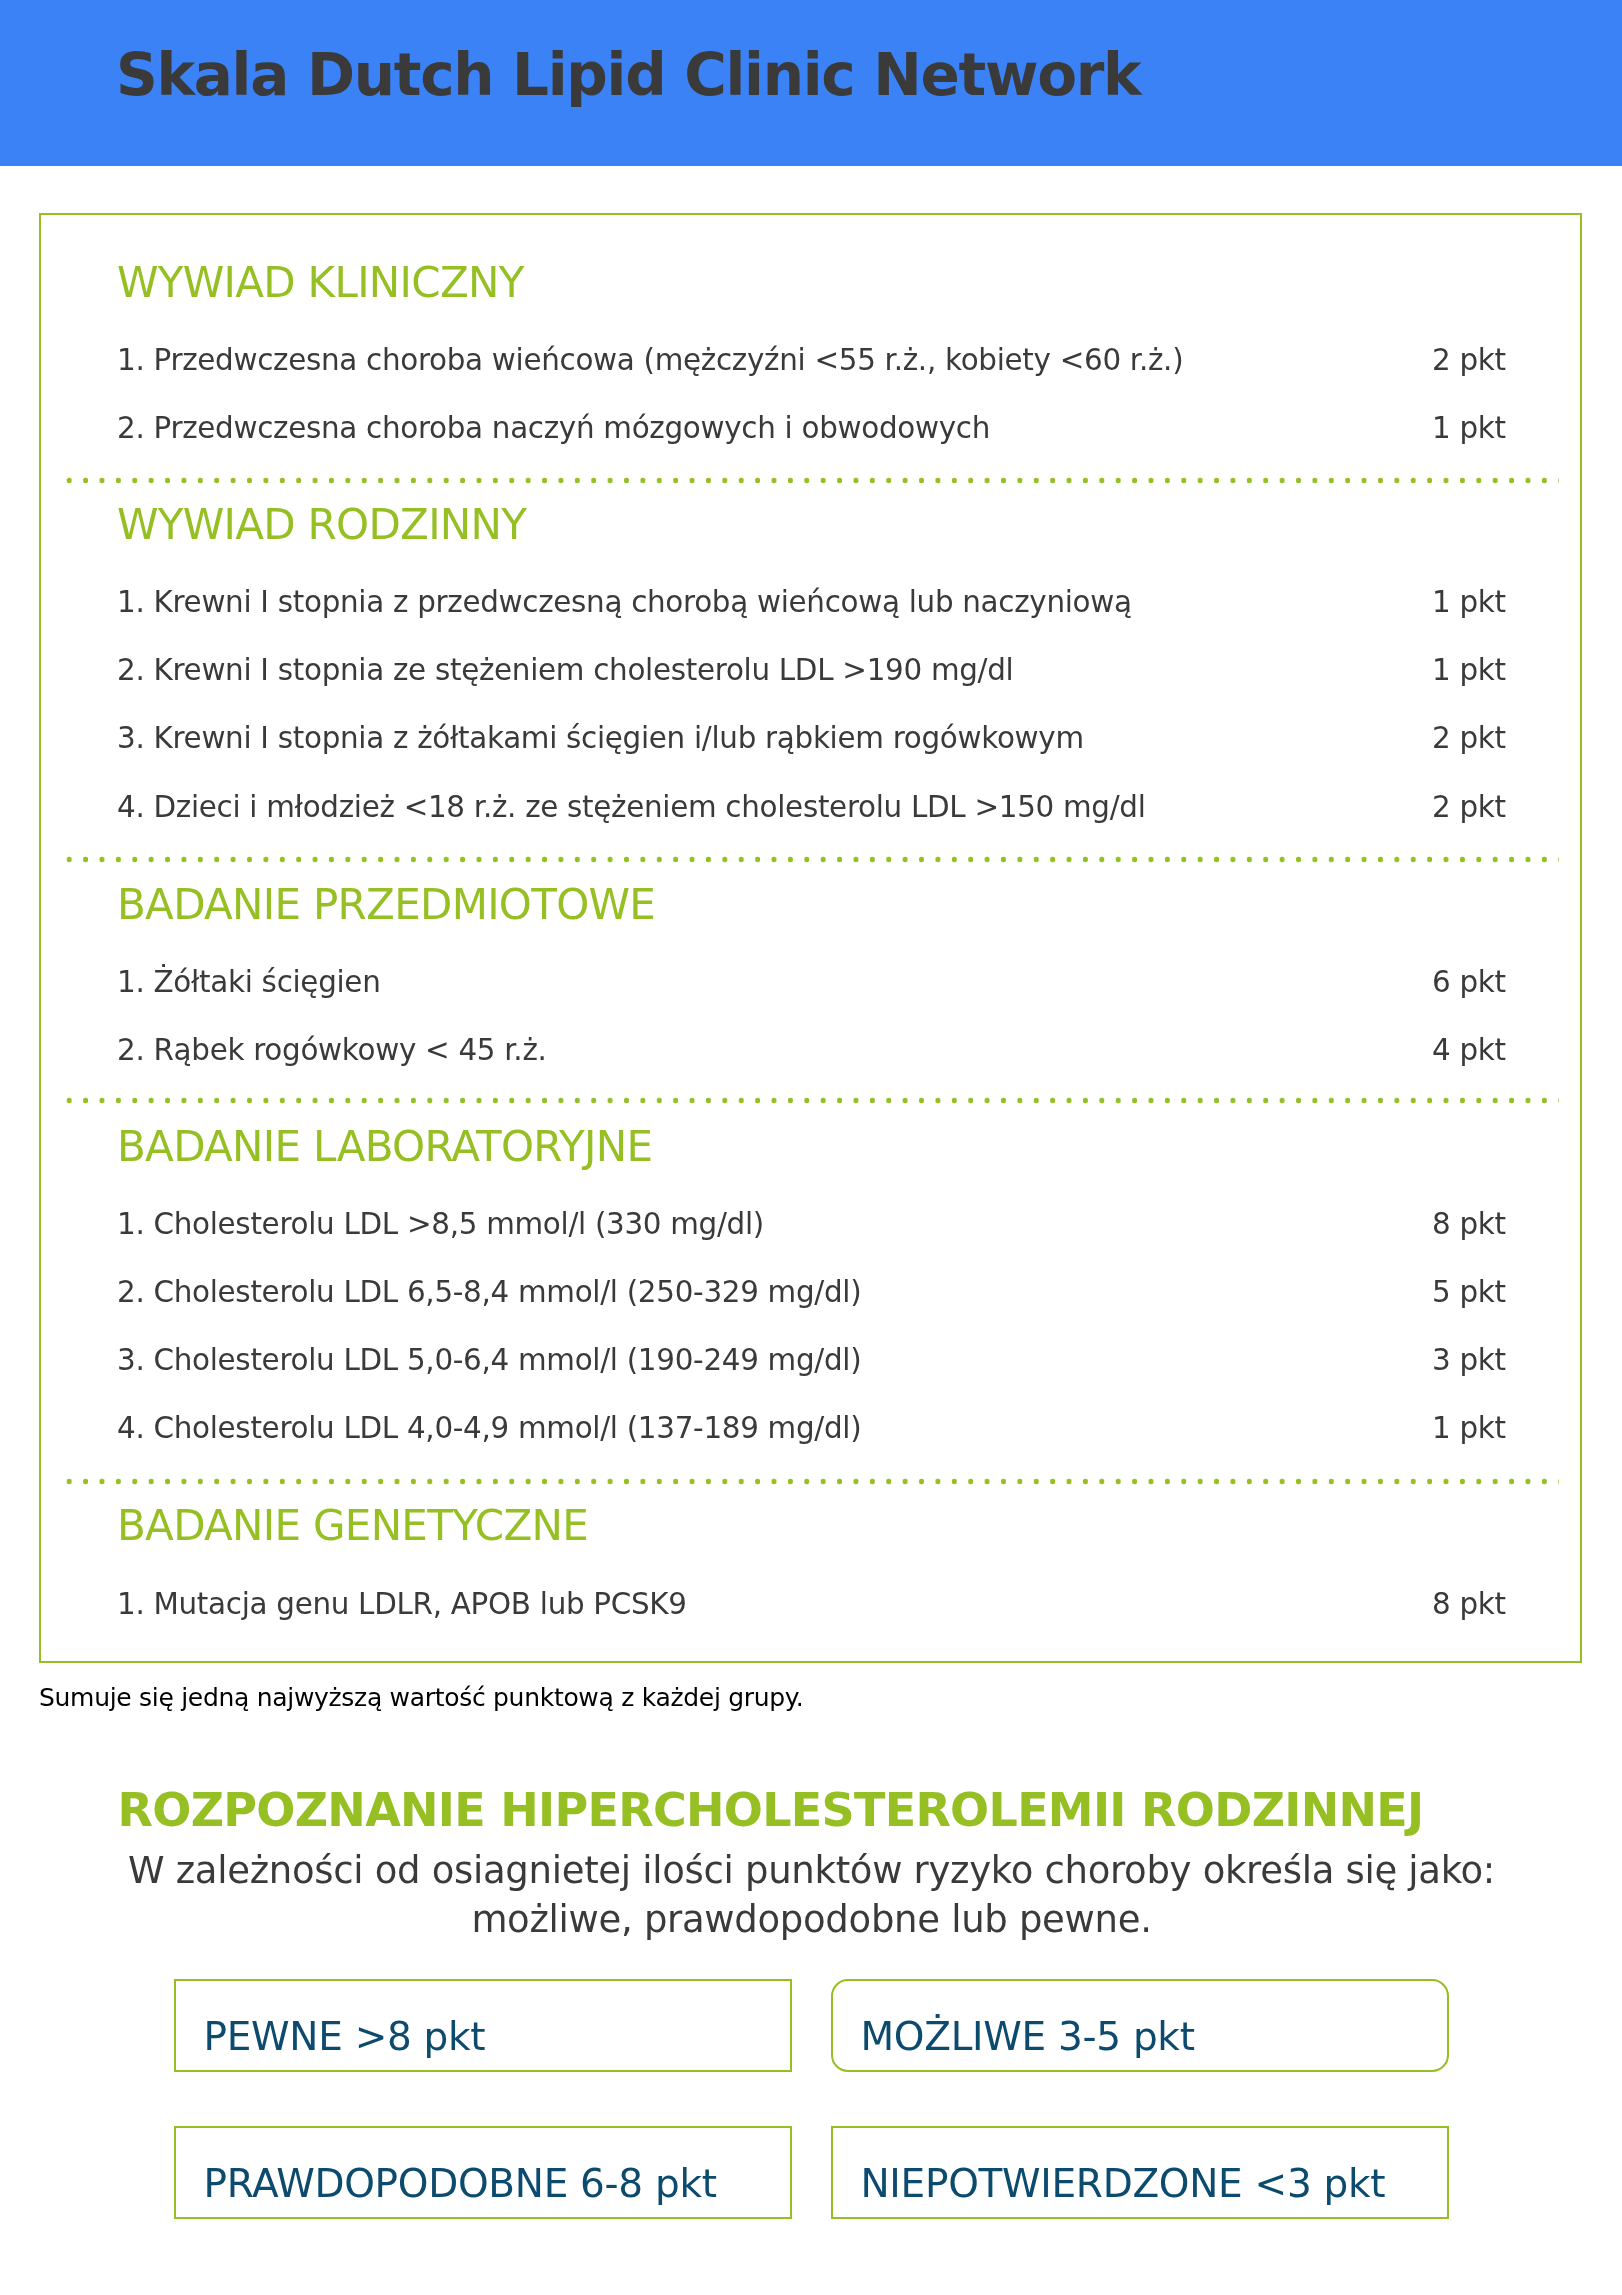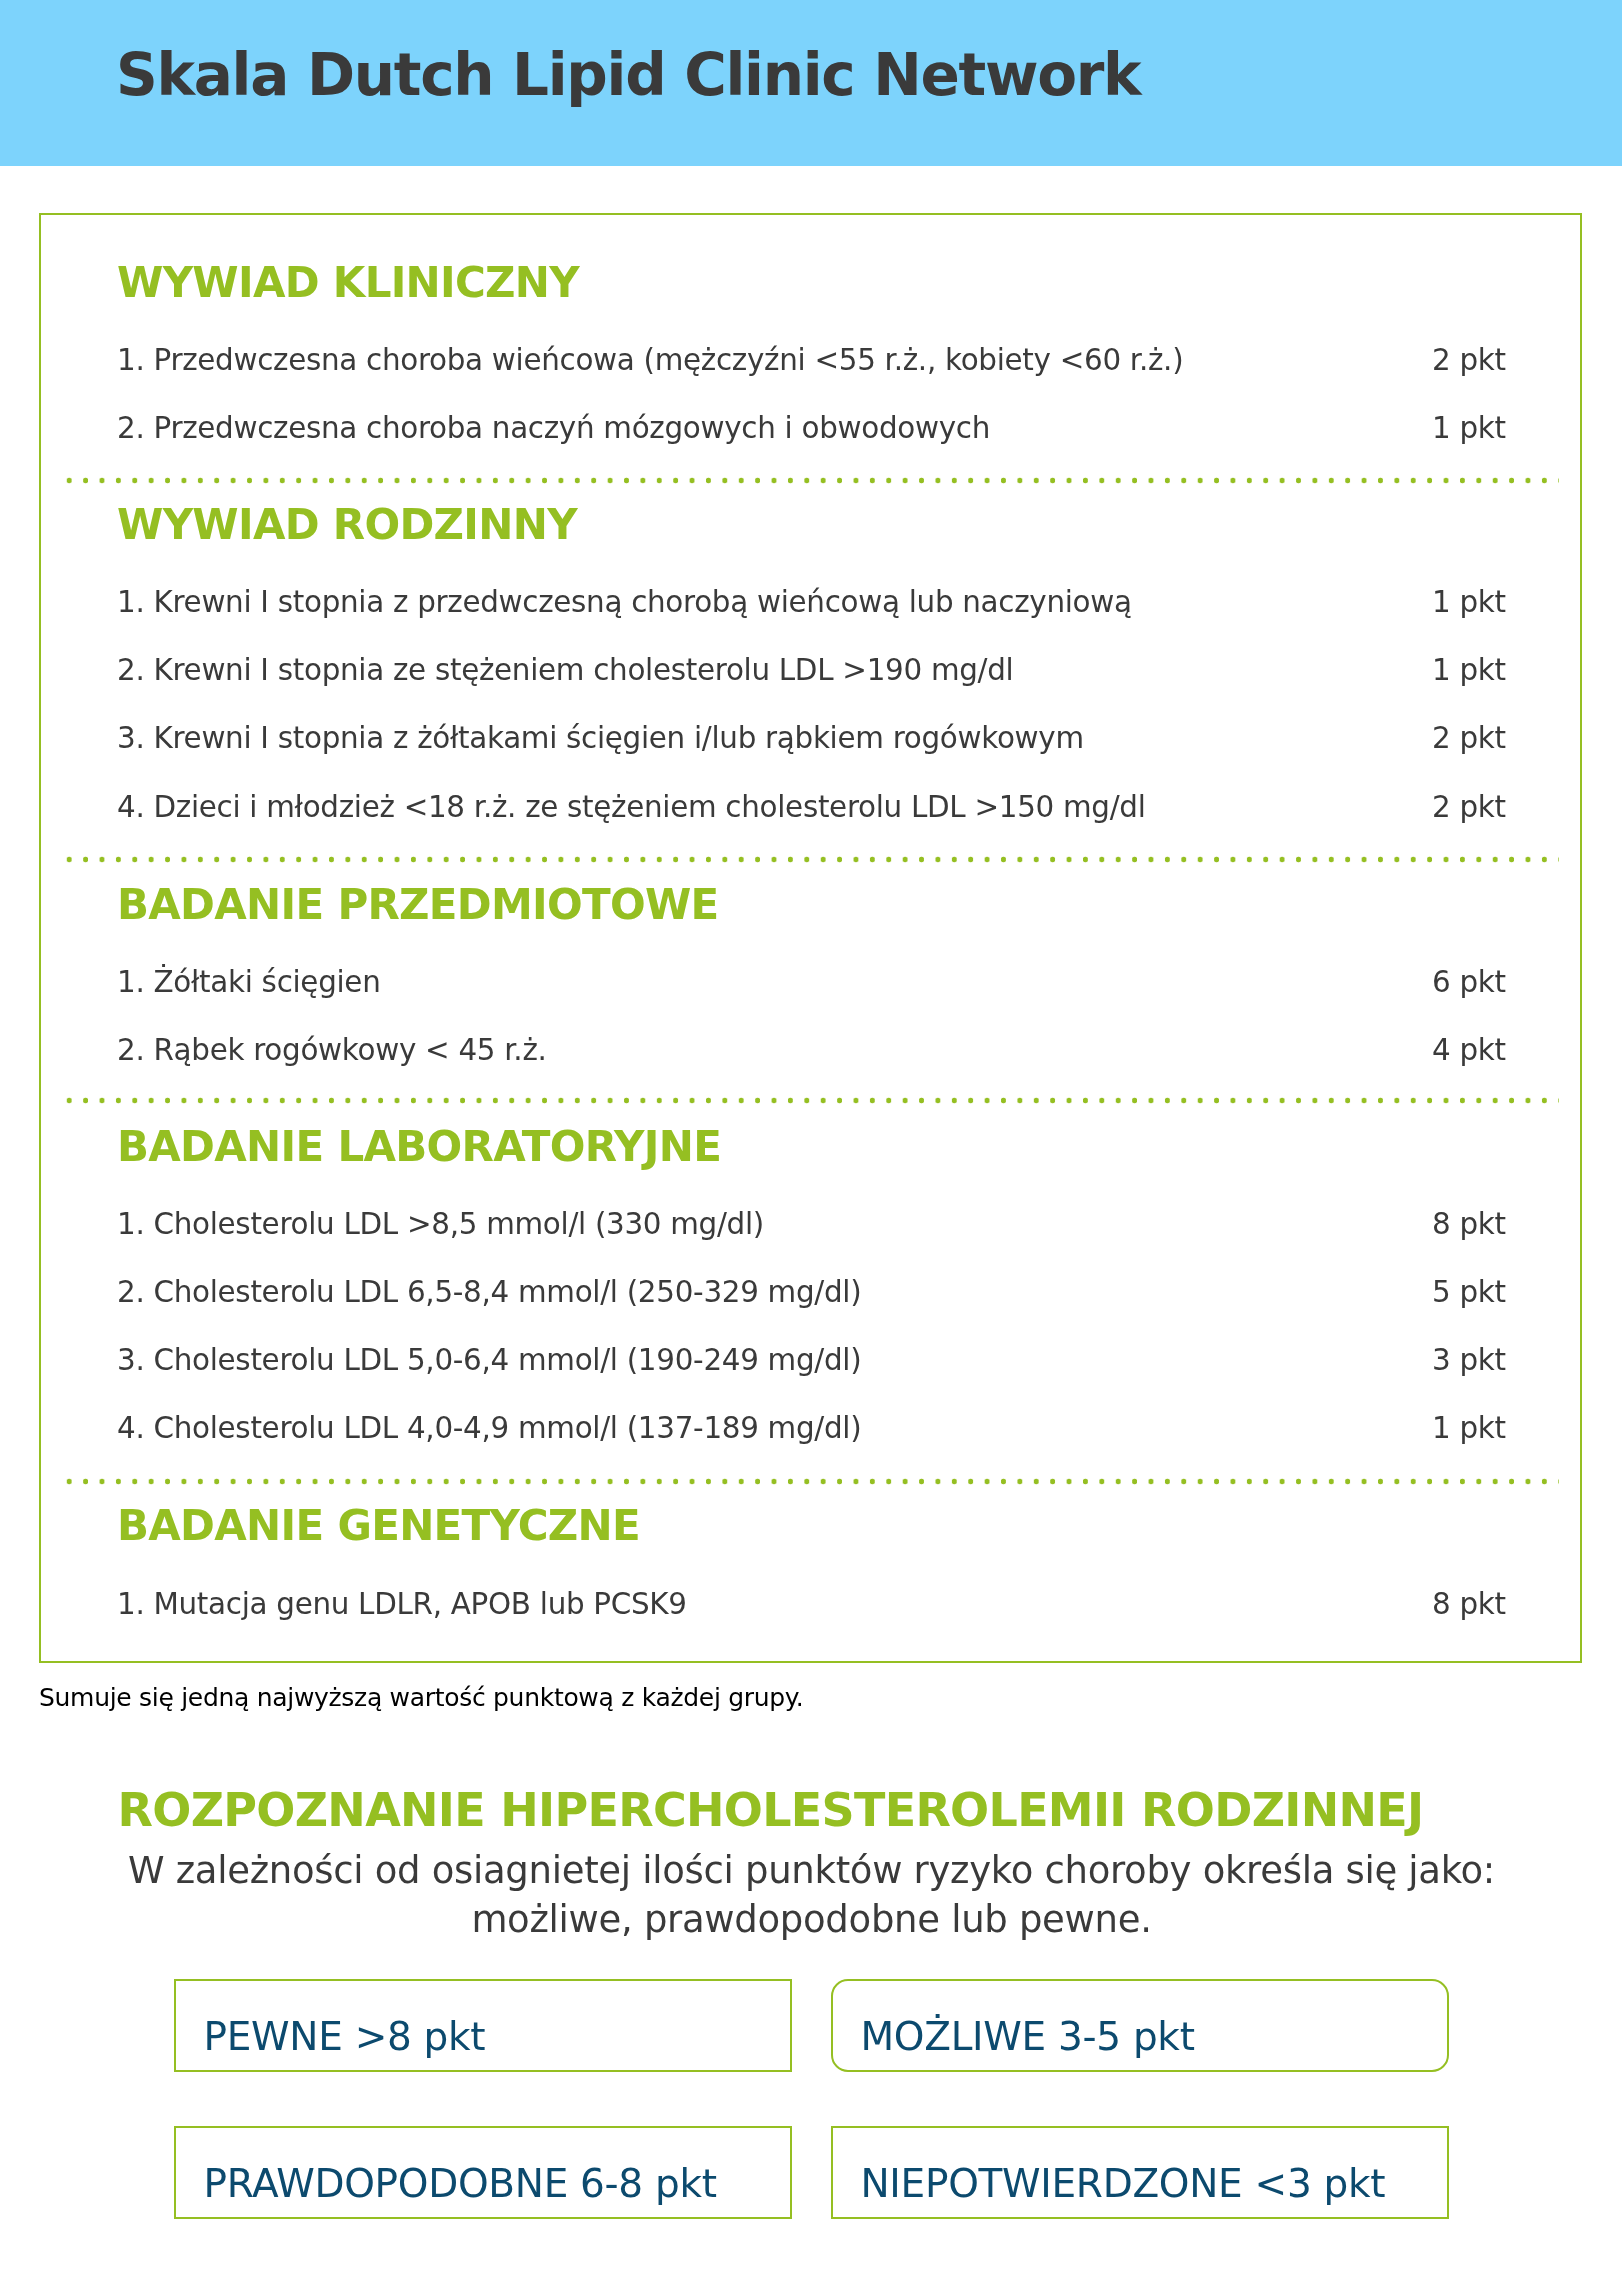--- a/index.html
+++ b/index.html
@@ -8,21 +8,21 @@
     height: 2295px;
     background: #ffffff;
     font-family: "DejaVu Sans", "Liberation Sans", sans-serif;
     color: #3a3a3a;
     position: relative;
     overflow: hidden;
   }
   .header {
     position: absolute; left: 0; top: 0;
     width: 1623px; height: 166px;
-    background: #7dd3fc;
+    background: #3b82f6;
   }
   .header h1 {
     position: absolute; left: 116px; top: 41px;
     margin: 0;
     font-family: "DejaVu Sans", sans-serif;
     font-weight: bold;
     font-size: 58px;
     letter-spacing: -1.3px;
     color: #3a3a3a;
     white-space: nowrap;
@@ -36,21 +36,21 @@
   }
   .section {
     position: absolute;
     left: 0; width: 100%;
   }
   .section-title {
     position: absolute;
     left: 76px;
     margin: 0;
     font-family: "DejaVu Sans", sans-serif;
-    font-weight: bold;
+    font-weight: normal;
     font-size: 42px;
     letter-spacing: -0.7px;
     color: #95bf22;
     white-space: nowrap;
   }
   .row {
     position: absolute;
     left: 76px;
     width: 1394px;
     font-size: 29.4px;

